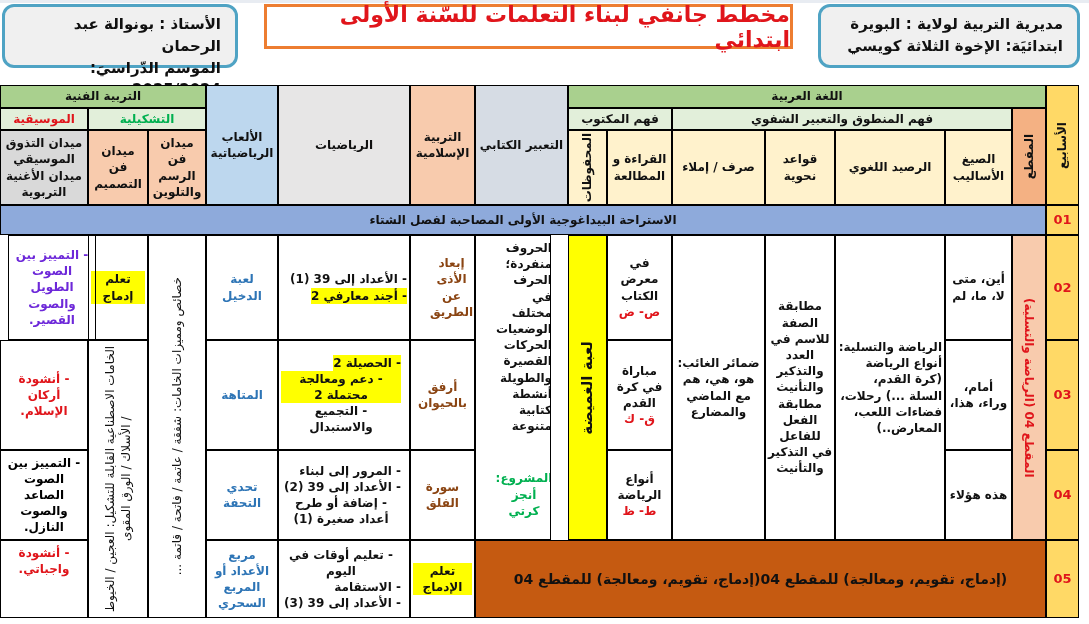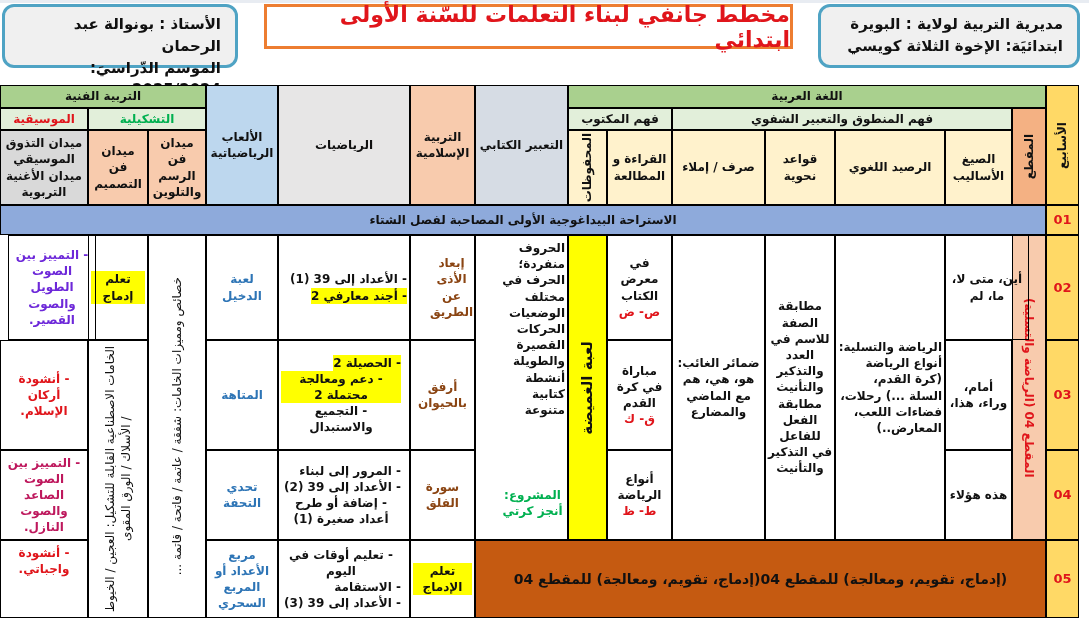--- a/index.html
+++ b/index.html
@@ -149,21 +149,21 @@
     <span>03</span>
   </div>
   <div class="cell yellow-h num" style="left:1046px; top:365px; width:33px; height:90px;">
     <span>04</span>
   </div>
 
   <div class="cell peach red" style="left:1012px; top:150px; width:34px; height:305px;">
     <span class="vert" style="transform: rotate(0deg);">المقطع 04 (الرياضة والتسلية)</span>
   </div>
 
-  <div class="cell" style="left:945px; top:150px; width:84px; height:105px;justify-content:flex-end;">
+  <div class="cell" style="left:945px; top:150px; width:67px; height:105px;justify-content:flex-end;">
     <span>أين، متى لا، ما، لم</span>
   </div>
   <div class="cell" style="left:945px; top:255px; width:67px; height:110px;">
     <span>أمام، وراء، هذا،</span>
   </div>
   <div class="cell" style="left:945px; top:365px; width:67px; height:90px;">
     <span>هذه هؤلاء</span>
   </div>
 
   <div class="cell" style="left:835px; top:150px; width:110px; height:305px;">
@@ -188,21 +188,21 @@
   </div>
   <div class="cell" style="left:607px; top:365px; width:65px; height:90px; flex-direction:column;">
     <span>أنواع الرياضة</span>
     <span class="red">ط- ظ</span>
   </div>
 
   <div class="cell yellowbar" style="left:568px; top:150px; width:39px; height:305px;">
     <span class="vert" style="font-size:15px;">لعبة الغميضة</span>
   </div>
 
-  <div class="cell" style="left:475px; top:150px; width:93px; height:305px; flex-direction:column; justify-content:flex-start; padding-top:4px;padding-left:24px;">
+  <div class="cell" style="left:475px; top:150px; width:76px; height:305px; flex-direction:column; justify-content:flex-start; padding-top:4px;padding-left:24px;">
     <span style="text-align:right;">الحروف منفردة؛ الحرف في مختلف الوضعيات الحركات القصيرة والطويلة أنشطة كتابية متنوعة</span>
     <span style="margin-top:auto;" class="green-t">المشروع:</span>
     <span class="green-t" style="margin-bottom:18px;">أنجز كرتي</span>
   </div>
 
   <div class="cell brown-t" style="left:410px; top:150px; width:65px; height:105px;padding-left:20px;">
     <span>إبعاد الأذى عن الطريق</span>
   </div>
   <div class="cell brown-t" style="left:410px; top:255px; width:65px; height:110px;">
     <span>أرفق بالحيوان</span>
@@ -247,21 +247,21 @@
   <div class="cell" style="left:88px; top:255px; width:60px; height:278px;">
     <span class="vert" style="font-weight:normal; font-size:12px;">الخامات الاصطناعية القابلة للتشكيل: العجين / الخيوط / الأسلاك / الورق المقوى</span>
   </div>
 
   <div class="cell" style="left:0; top:150px; width:88px; height:105px; color:#6d28d9;margin-left:8px;">
     <span>- التمييز بين الصوت الطويل والصوت القصير.</span>
   </div>
   <div class="cell red" style="left:0; top:255px; width:88px; height:110px;">
     <span>- أنشودة أركان الإسلام.</span>
   </div>
-  <div class="cell" style="left:0; top:365px; width:88px; height:90px; color:#be185d;">
+  <div class="cell" style="left:0; top:365px; width:88px; height:90px; color:#000000;">
     <span>- التمييز بين الصوت الصاعد والصوت النازل.</span>
   </div>
 
   <div class="cell yellow-h num" style="left:1046px; top:455px; width:33px; height:78px;">
     <span>05</span>
   </div>
   <div class="cell brown" style="left:475px; top:455px; width:571px; height:78px; font-size:14px;">
     <span>(إدماج، تقويم، ومعالجة) للمقطع 04(إدماج، تقويم، ومعالجة) للمقطع 04</span>
   </div>
   <div class="cell" style="left:410px; top:455px; width:65px; height:78px;">

